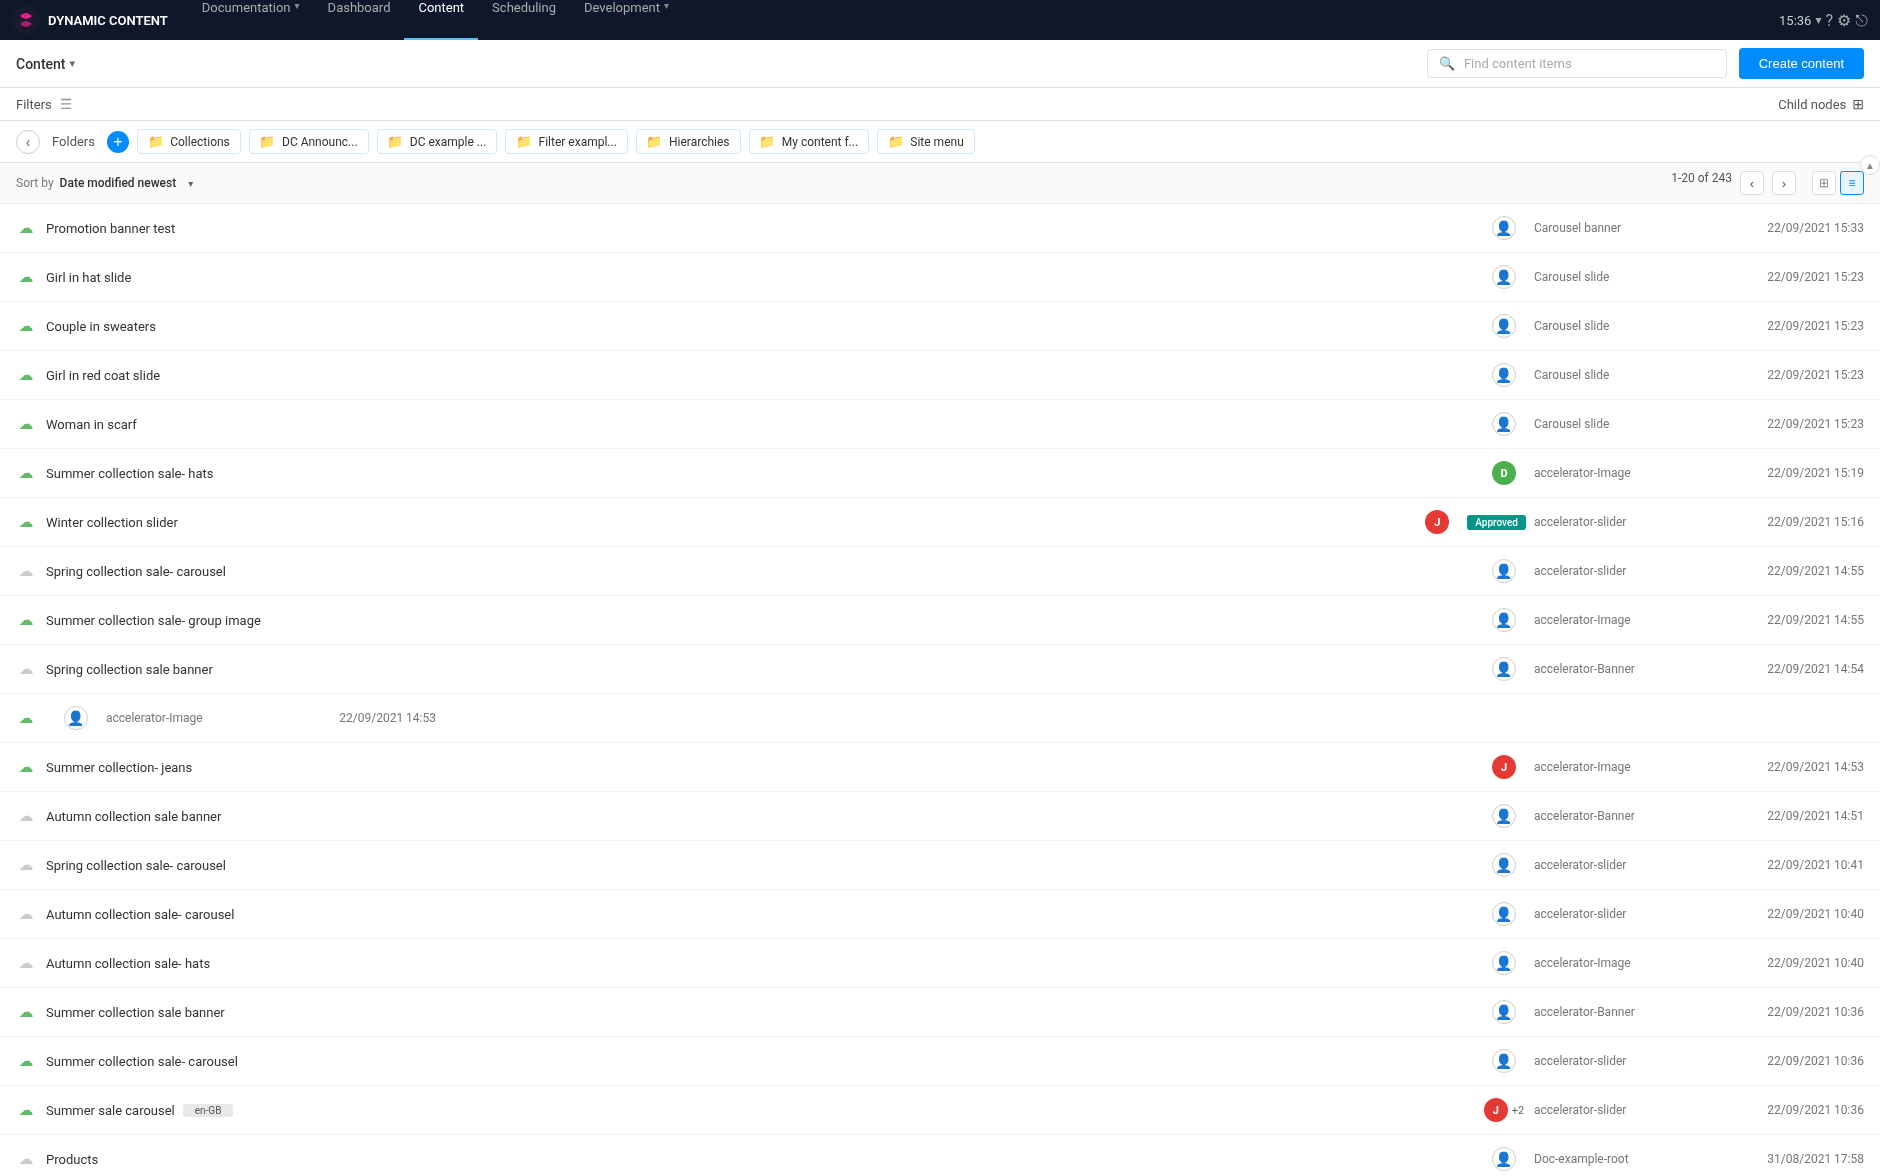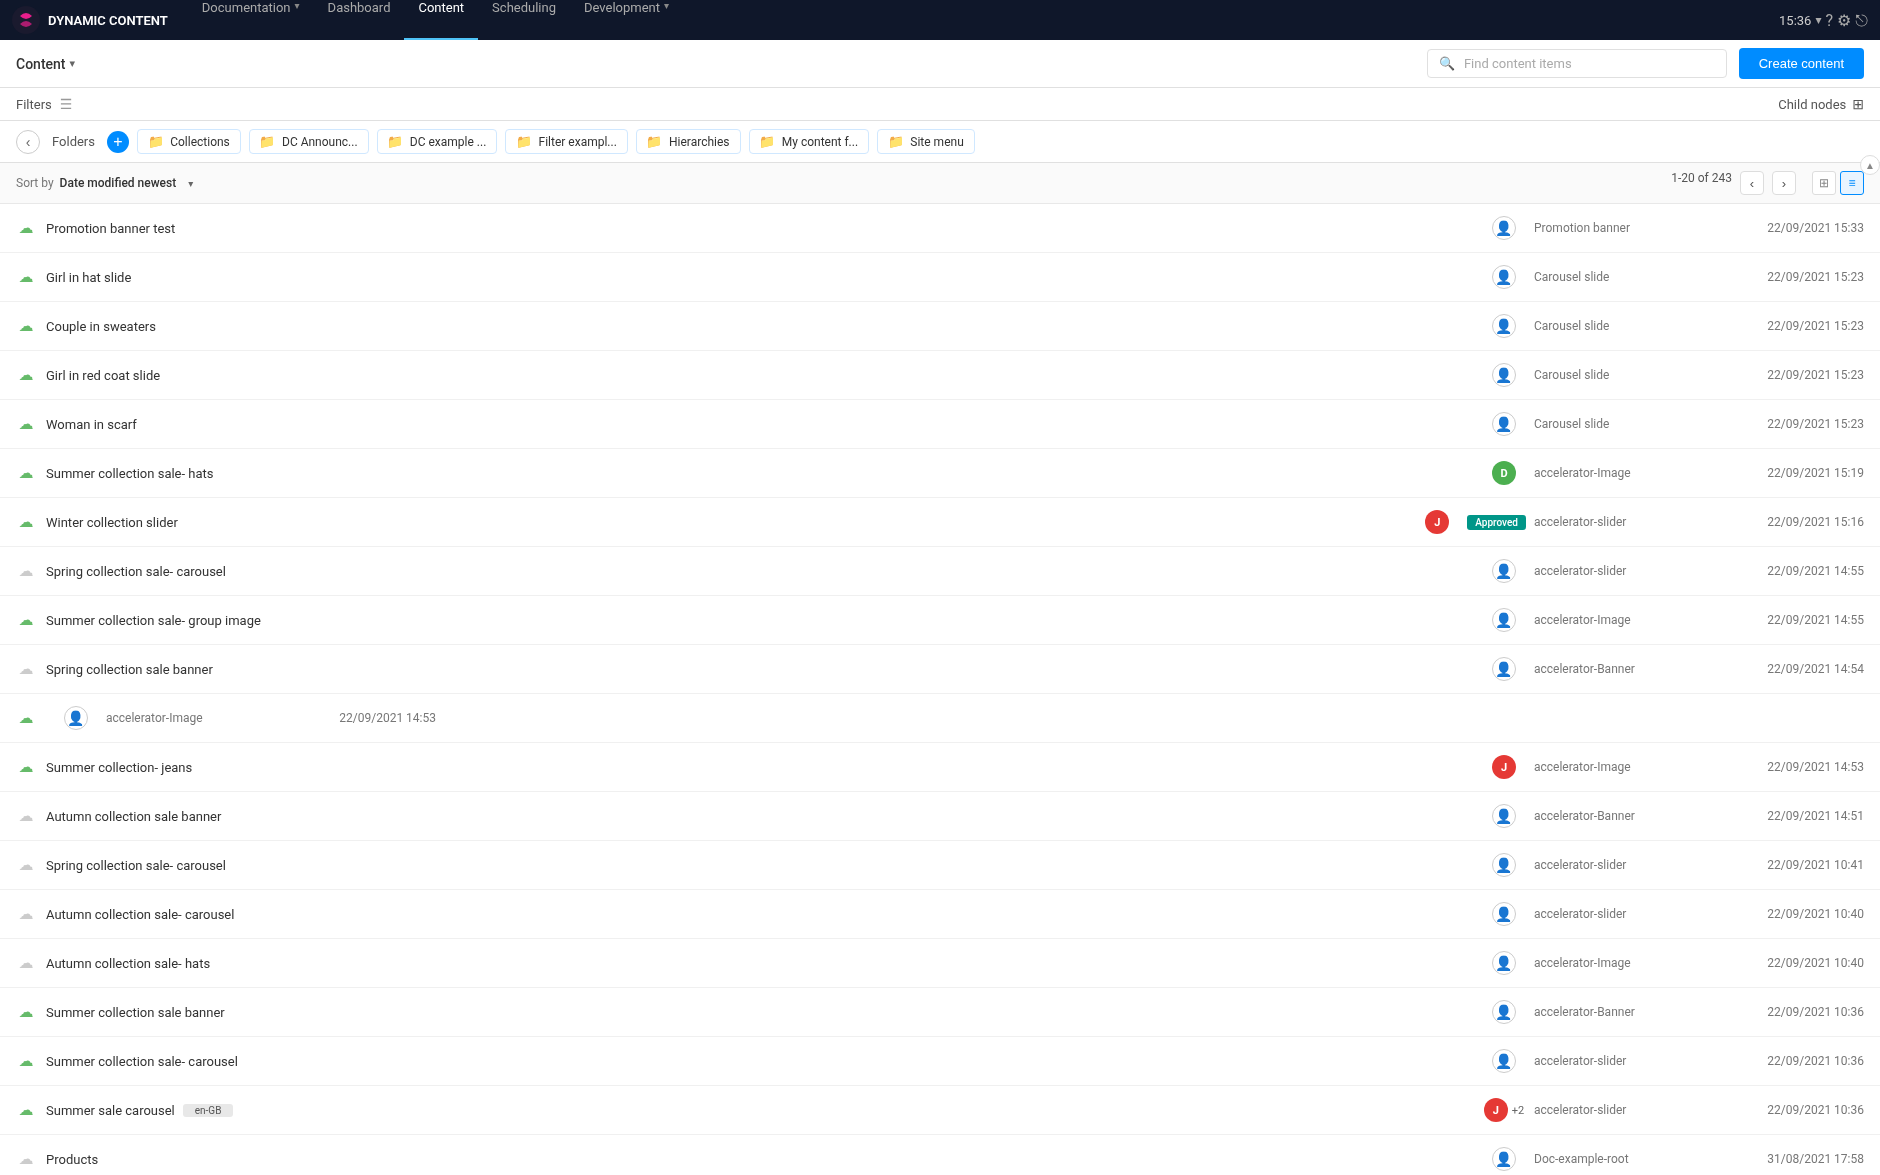--- a/index.html
+++ b/index.html
@@ -486,21 +486,21 @@
 <div class="content-row">
       <div class="row-icon">
         <span class="cloud-icon" style="color:#66bb6a; font-size:15px;">☁</span>
       </div>
       <div class="row-title">
         <span>Promotion banner test</span>
       </div>
       <div class="row-avatar">
         <span class="avatar-icon">👤</span>
       </div>
-      <div class="row-type">Promotion banner</div>
+      <div class="row-type">Carousel banner</div>
       <div class="row-date">22/09/2021 15:33</div>
     </div>
     <div class="content-row">
       <div class="row-icon">
         <span class="cloud-icon" style="color:#66bb6a; font-size:15px;">☁</span>
       </div>
       <div class="row-title">
         <span>Girl in hat slide</span>
       </div>
       <div class="row-avatar">

